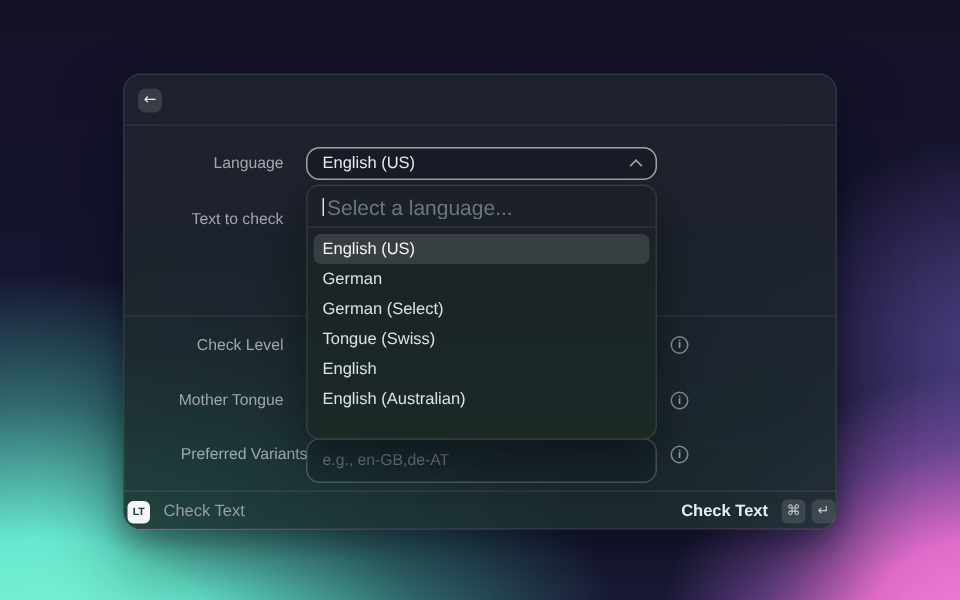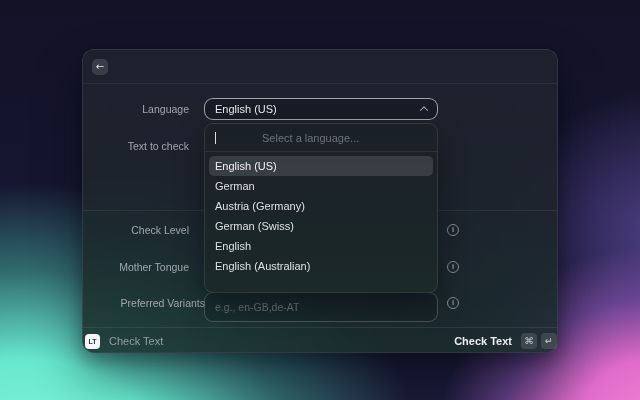--- a/index.html
+++ b/index.html
@@ -85,21 +85,21 @@
     position:absolute; left:121px; top:73px; width:234px; height:170px;
     border-radius:9px; overflow:hidden; z-index:5;
     background:linear-gradient(180deg, rgba(27,32,40,0.97) 0%, rgba(27,42,40,0.96) 100%);
     border:1px solid rgba(255,255,255,0.10);
     box-shadow:0 12px 28px rgba(4,8,12,0.45);
   }
   .search-row { display:flex; align-items:center; height:27px; padding:0 10px; }
   .text-caret { width:1px; height:12px; background:rgba(255,255,255,0.85); margin-right:2px; }
   .search-input {
     flex:1; border:none; background:transparent; outline:none;
-    font-size:11px; color:#e9ebee; font-family:"Liberation Sans", sans-serif;margin-left:44px;
+    font-size:14px; color:#e9ebee; font-family:"Liberation Sans", sans-serif;
   }
   .search-input::placeholder { color:#6e747d; }
   .panel-sep { height:1px; background:rgba(255,255,255,0.08); }
   .options { padding:4px; }
   .option {
     height:20px; line-height:20px; padding:0 6px; border-radius:5px;
     font-size:11px; color:#dde1e5; cursor:pointer; white-space:nowrap; overflow:hidden;
   }
   .option.selected { background:rgba(255,255,255,0.13); color:#f0f2f4; }
 
@@ -154,22 +154,22 @@
 
     <div class="dropdown-panel">
       <div class="search-row">
         <span class="text-caret"></span>
         <input class="search-input" placeholder="Select a language..." style="">
       </div>
       <div class="panel-sep"></div>
       <div class="options">
         <div class="option selected">English (US)</div>
         <div class="option">German</div>
-        <div class="option">Austria (Germany)</div>
-        <div class="option">German (Swiss)</div>
+        <div class="option">German (Select)</div>
+        <div class="option">Tongue (Swiss)</div>
         <div class="option">English</div>
         <div class="option">English (Australian)</div>
       </div>
     </div>
 
     <div class="footer">
       <div class="app-logo">LT</div>
       <span class="footer-left-label">Check Text</span>
       <div class="footer-spacer"></div>
       <div class="footer-action">

